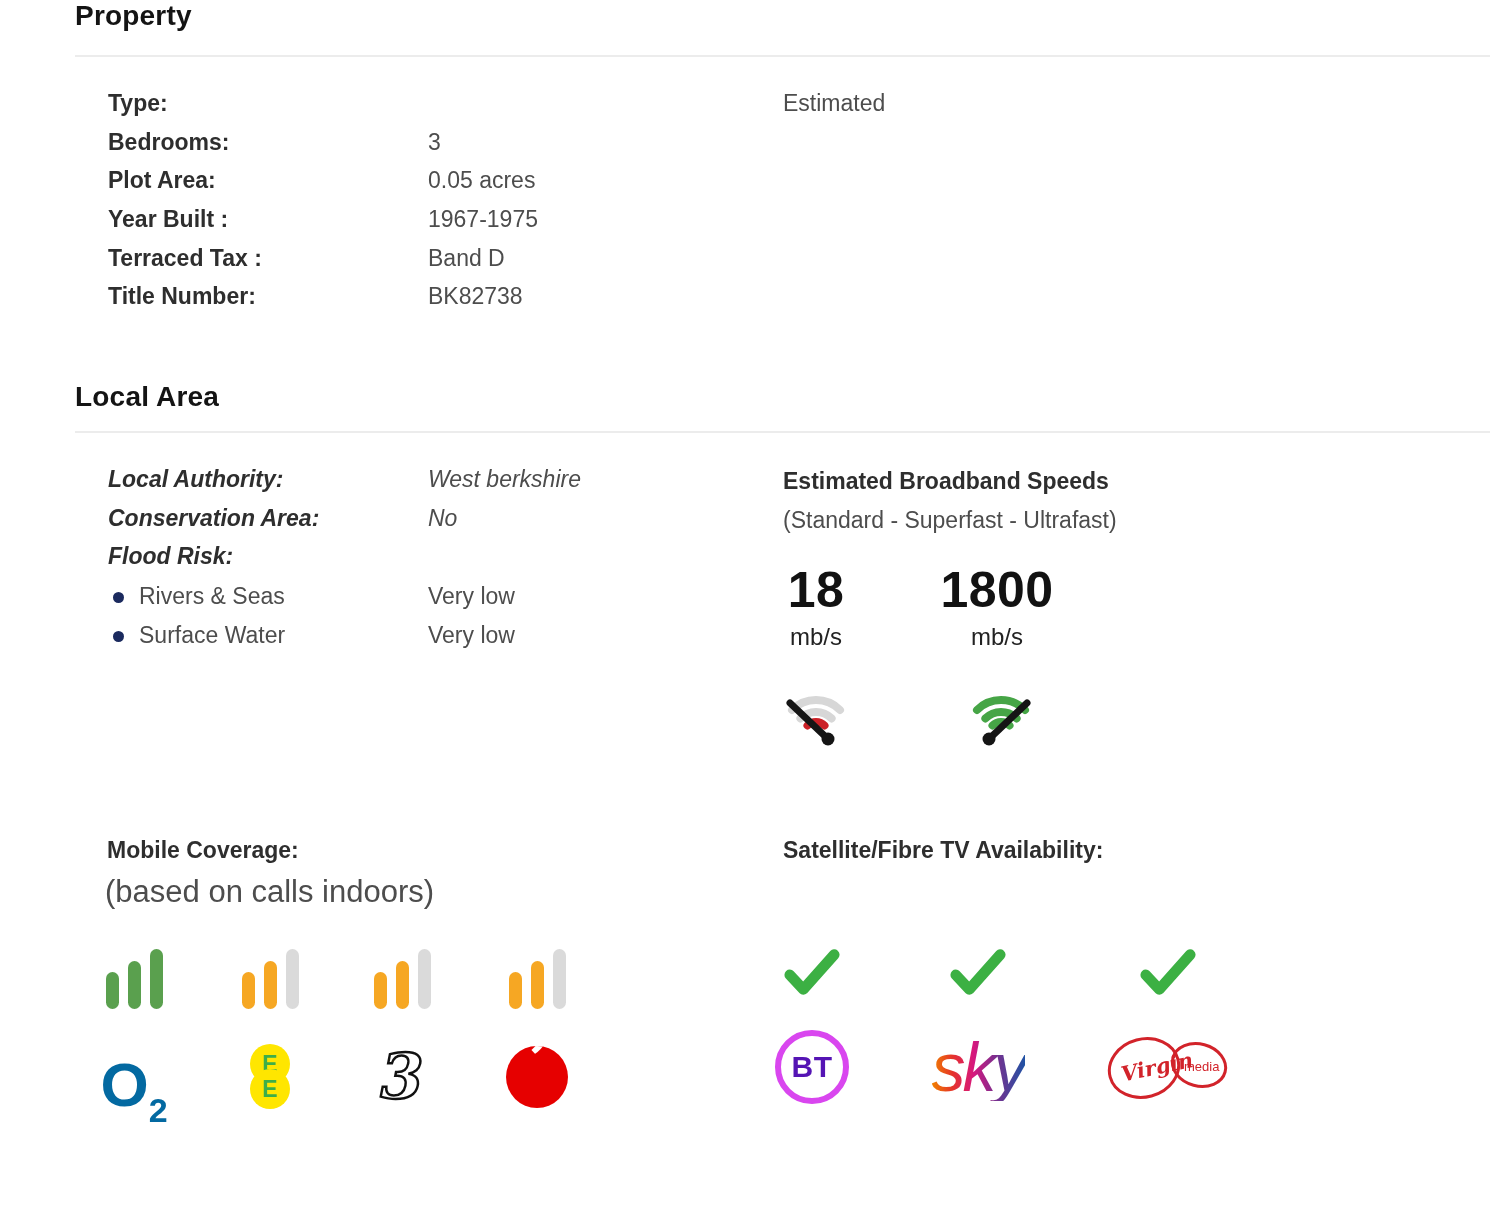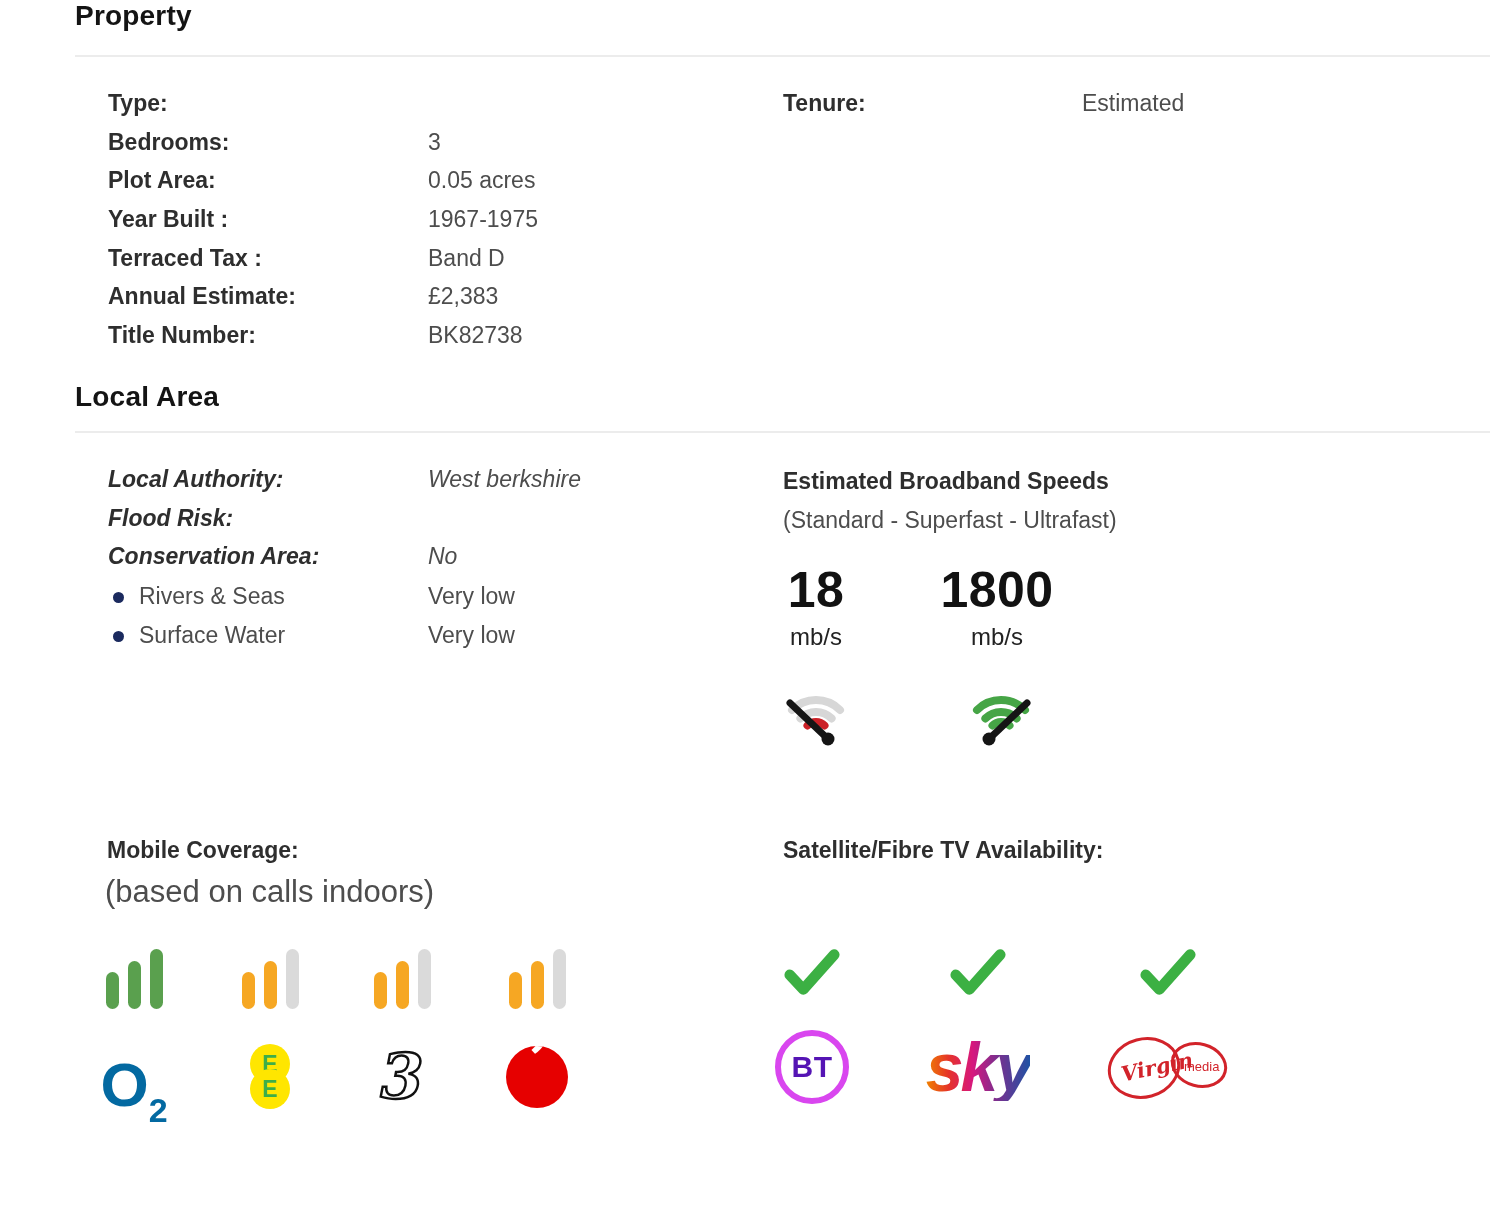--- a/index.html
+++ b/index.html
@@ -71,21 +71,21 @@
   #tv-title { position:absolute; left:783px; top:837px; font-size:23px; font-weight:700; color:#2e2e2e; }
   .provider { position:absolute; top:944px; width:130px; display:flex; flex-direction:column; align-items:center; }
   #prov-0 { left:747px; } #prov-1 { left:913px; } #prov-2 { left:1103px; }
   .check { width:58px; height:56px; }
   .prov-logo { margin-top:26px; height:82px; display:flex; align-items:center; justify-content:center; }
 
   .bt-logo { width:74px; height:74px; border:6px solid #d946ef; border-radius:50%;
              display:flex; align-items:center; justify-content:center;
              font-size:30px; font-weight:800; color:#5514b4; letter-spacing:.5px; }
 
-  .sky-logo { font-size:68px; font-weight:700; font-style:italic; letter-spacing:-3px;
+  .sky-logo { font-size:68px; font-weight:400; font-style:italic; letter-spacing:-3px;
               line-height:1; color:#7b2f8e;
               background:linear-gradient(90deg,#f08100 0%,#e5332a 22%,#d6177f 45%,#7b2f8e 68%,#1f52a4 100%);
               -webkit-background-clip:text; background-clip:text; }
   @supports (-webkit-background-clip:text) { .sky-logo { color:transparent; } }
 </style>
 </head>
 <body>
 
 <div id="page">
 
@@ -106,49 +106,44 @@
     </div>
     <div class="kv-row">
       <div class="kv-label">Year Built :</div>
       <div class="kv-value">1967-1975</div>
     </div>
     <div class="kv-row">
       <div class="kv-label">Terraced Tax :</div>
       <div class="kv-value">Band D</div>
     </div>
     <div class="kv-row">
-      <div class="kv-label">Annual Estimate:</div>
-      <div class="kv-value">£2,383</div>
-    </div>
-    <div class="kv-row">
       <div class="kv-label">Title Number:</div>
       <div class="kv-value">BK82738</div>
     </div>
   </div>
 
   <div id="tenure-row">
-    <div class="kv-label">Tenure:</div>
     <div class="kv-value">Estimated</div>
   </div>
 
   <div class="section-heading" id="local-heading" style="top:381px">Local Area</div>
   <div class="divider" id="div2" style="top:431px"></div>
 
   <div class="kv-rows" id="local-rows">
     <div class="kv-row">
       <div class="kv-label">Local Authority:</div>
       <div class="kv-value">West berkshire</div>
     </div>
     <div class="kv-row">
+      <div class="kv-label">Conservation Area:</div>
+      <div class="kv-value">No</div>
+    </div>
+    <div class="kv-row">
       <div class="kv-label">Flood Risk:</div>
       <div class="kv-value"></div>
-    </div>
-    <div class="kv-row">
-      <div class="kv-label">Conservation Area:</div>
-      <div class="kv-value">No</div>
     </div>
   </div>
 
   <div id="flood-list">
     <div class="flood-row">
       <div class="flood-label">
         <span class="dot"></span>
         <span>Rivers &amp; Seas</span>
       </div>
       <div class="kv-value">Very low</div>

